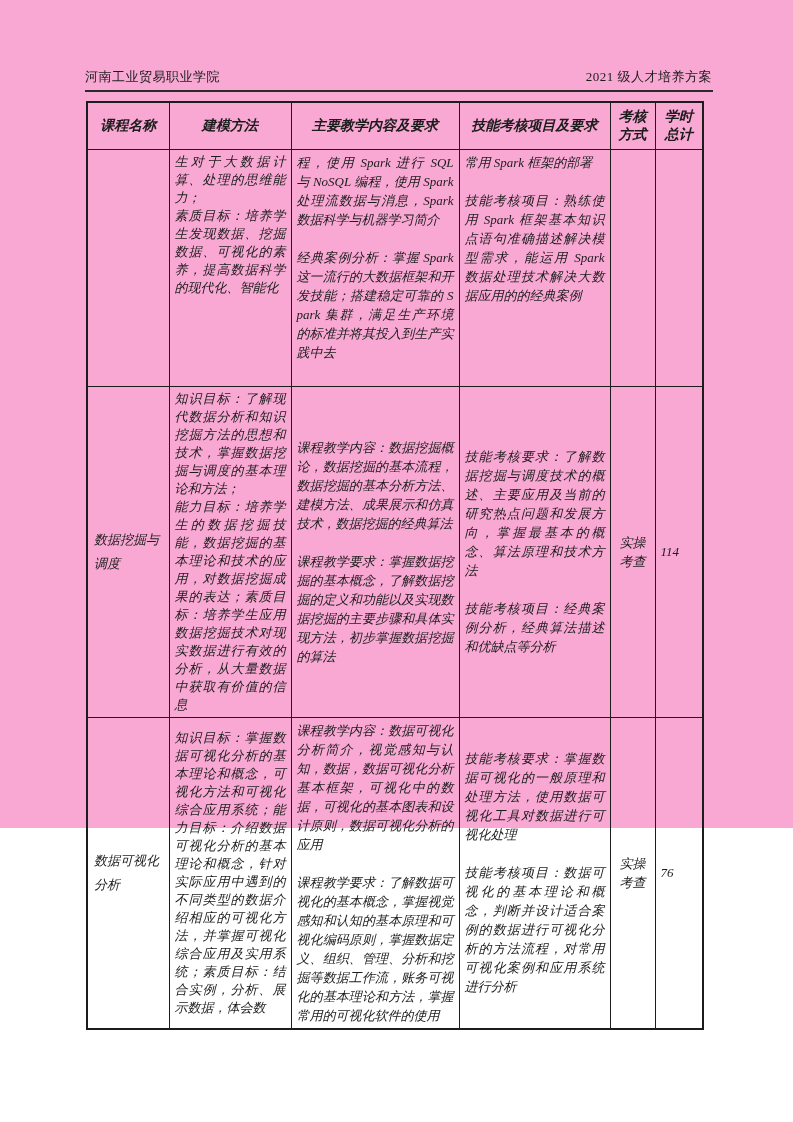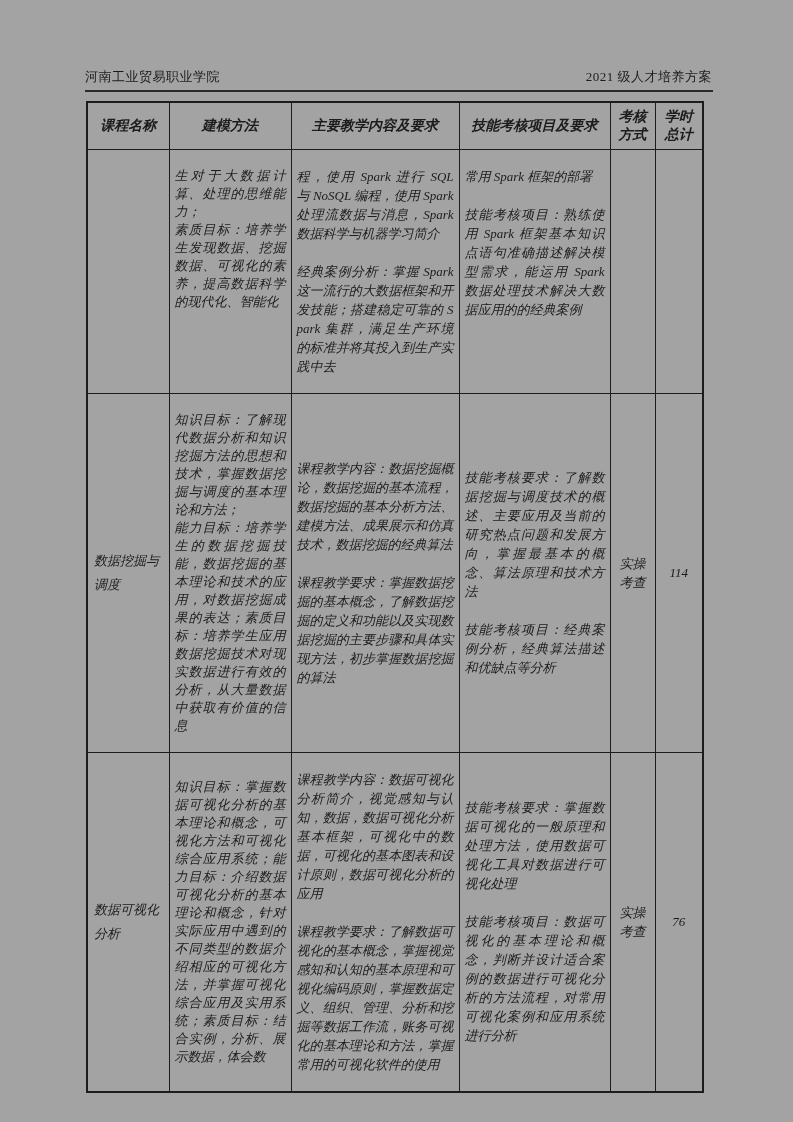--- a/index.html
+++ b/index.html
@@ -3,21 +3,21 @@
 <meta charset="utf-8">
 <style>
   * { margin: 0; padding: 0; box-sizing: border-box; }
   html, body {
     width: 793px; height: 1122px;
     background: #ffffff;
     font-family: "Liberation Serif", "DejaVu Serif", serif;
     color: #1c1c1c;
     position: relative;
   }
-  .page { position: absolute; inset: 0; width: 793px; height: 1122px; background: #a3a3a3; }
+  .page { position: absolute; inset: 0; width: 793px; height: 828px; background: #f9a8d4; }
 
   
   .page-header {
     position: absolute; left: 85px; top: 68px; width: 627px;
     display: flex; justify-content: space-between; align-items: flex-end;
     font-size: 13px; letter-spacing: 0.5px;
   }
   .header-rule {
     position: absolute; left: 85px; top: 90px; width: 628px;
     border-bottom: 2px solid #2a2a2a;
@@ -36,34 +36,34 @@
     overflow: hidden;
   }
   thead th {
     height: 47px;
     font-size: 14px; font-weight: bold;
     text-align: center; vertical-align: middle;
     line-height: 18px; padding: 2px 3px;
   }
   tbody td {
     font-size: 13px; line-height: 19px;
-    padding: 17px 5px;
+    padding: 3px 5px;
     text-align: justify;
     white-space: pre-wrap;
     word-break: break-all;
   }
   tr.row-cont  td { vertical-align: top; }
   tr.row-mid   td { vertical-align: middle; }
   tr.r1 { height: 237px; }
   tr.r2 { height: 328px; }
   tr.r3 { height: 307px; }
   td.c-name   { text-align: left; line-height: 24px; padding-left: 6px; }
   td.c-obj    { line-height: 18px; }
   td.c-method { text-align: center; white-space: pre-wrap; margin-top: 22px; }
-  td.c-hours  { text-align: center; font-size: 13px; }
+  td.c-hours  { text-align: left; font-size: 13px; }
 
   
   .page-number {
     position: absolute; top: 1036px; left: 0; width: 703px;
     text-align: right;
     font-size: 14px; letter-spacing: 2px;
   }
 </style>
 </head>
 <body>

